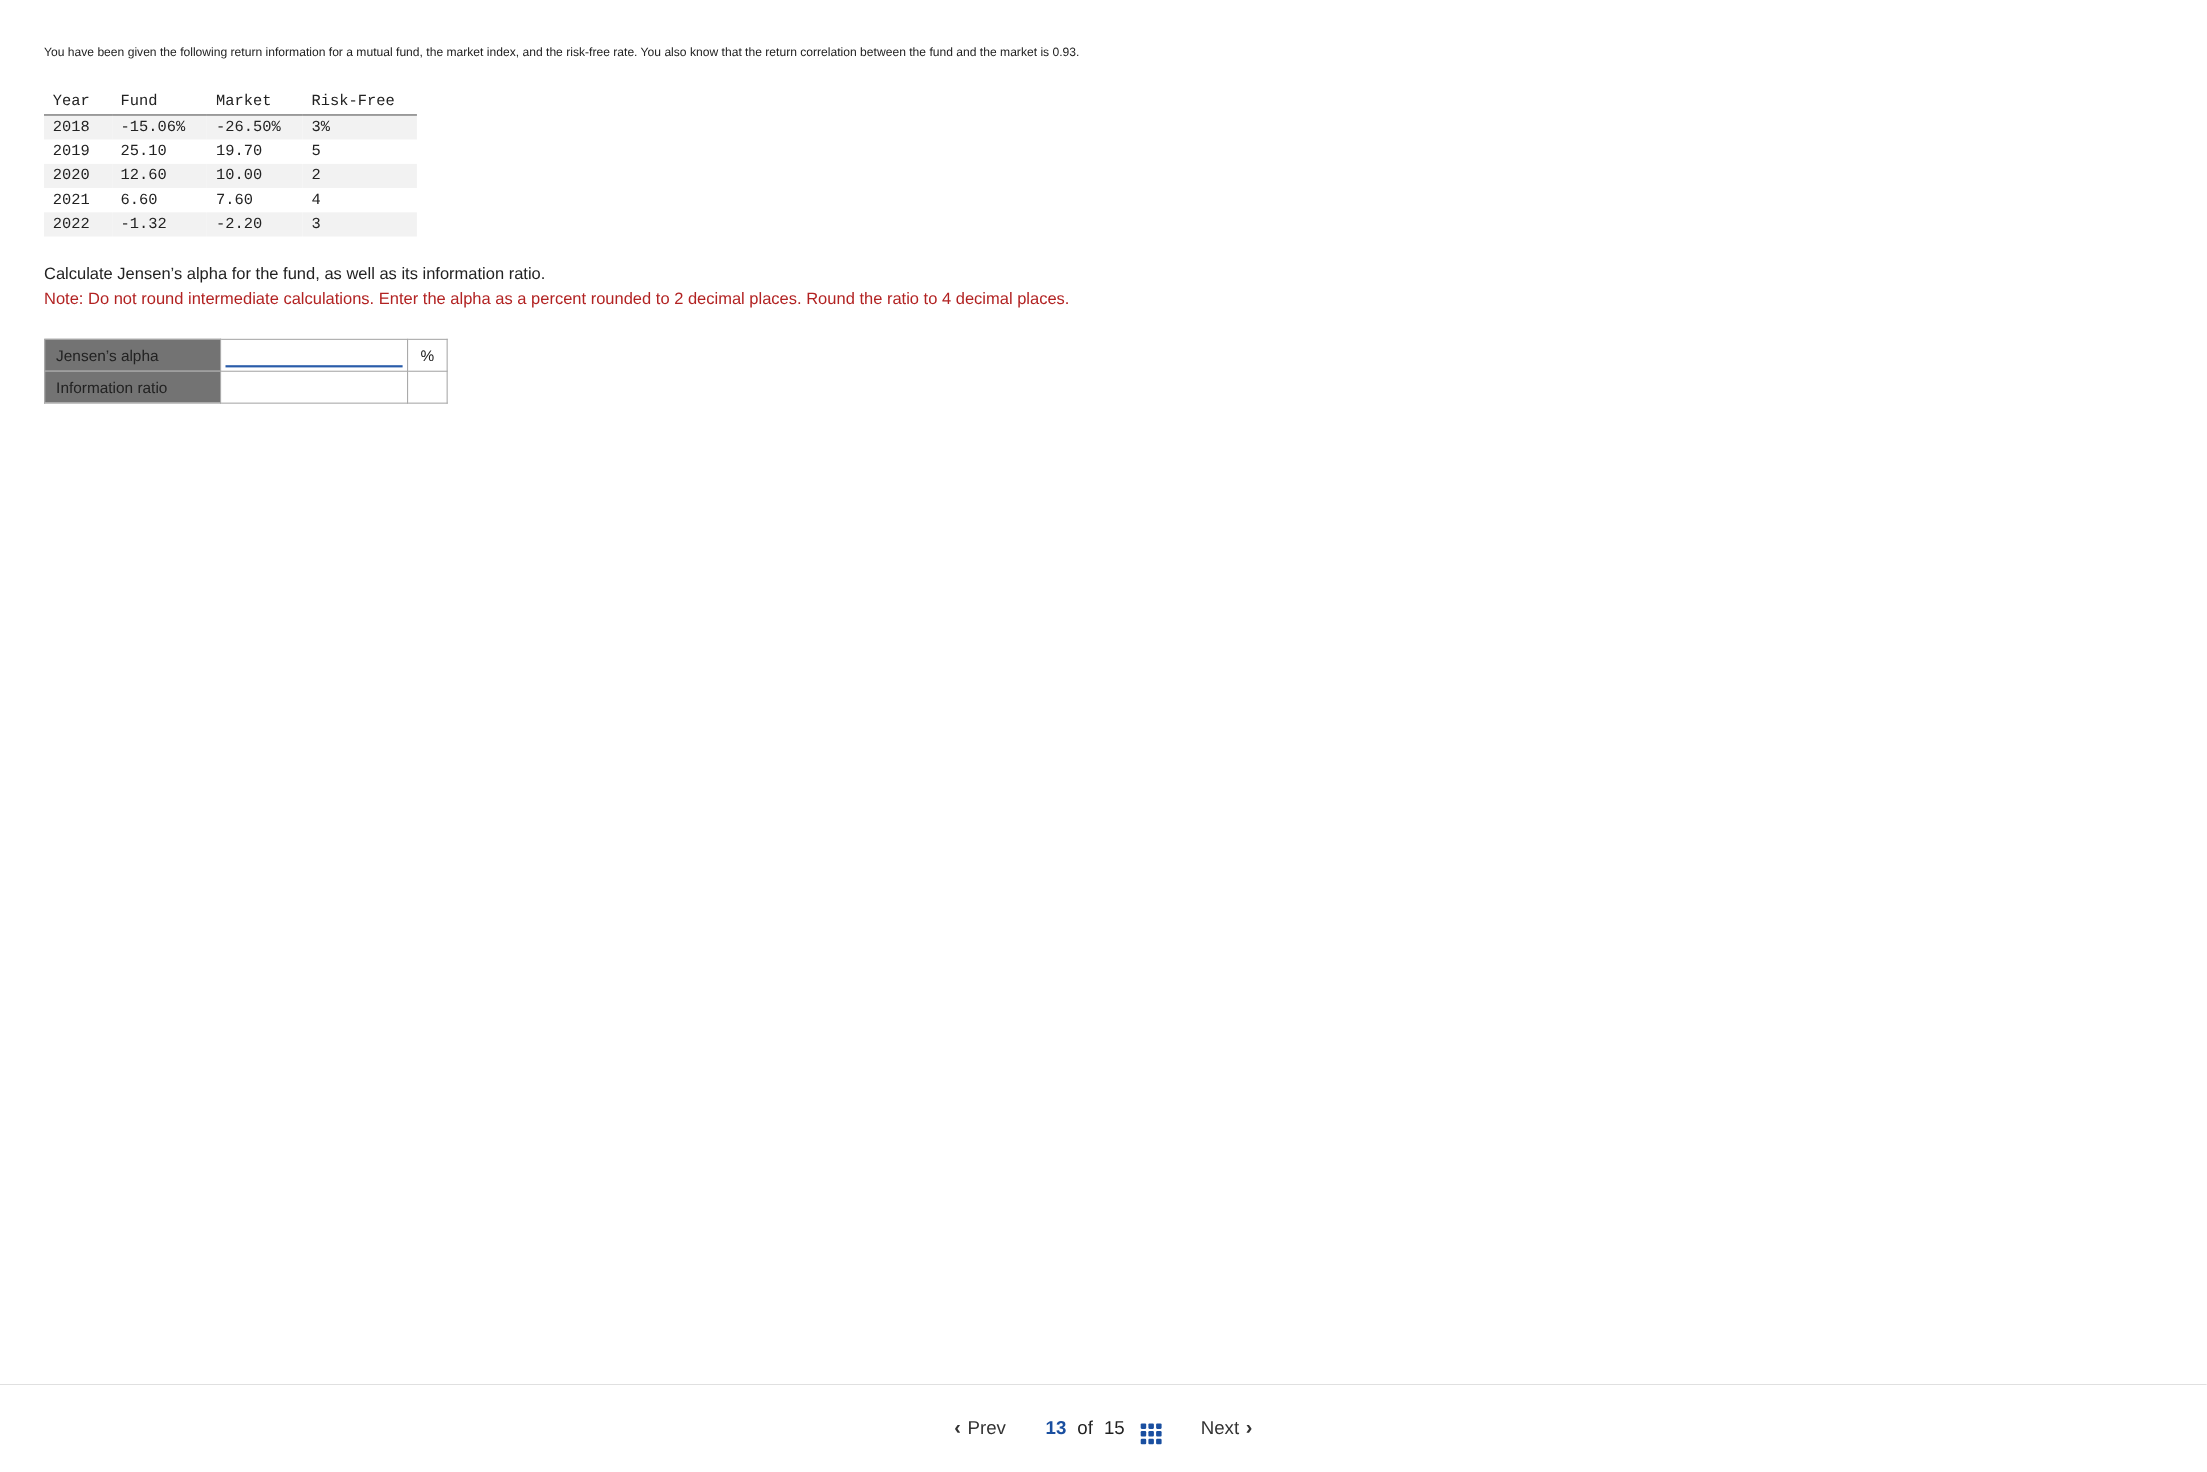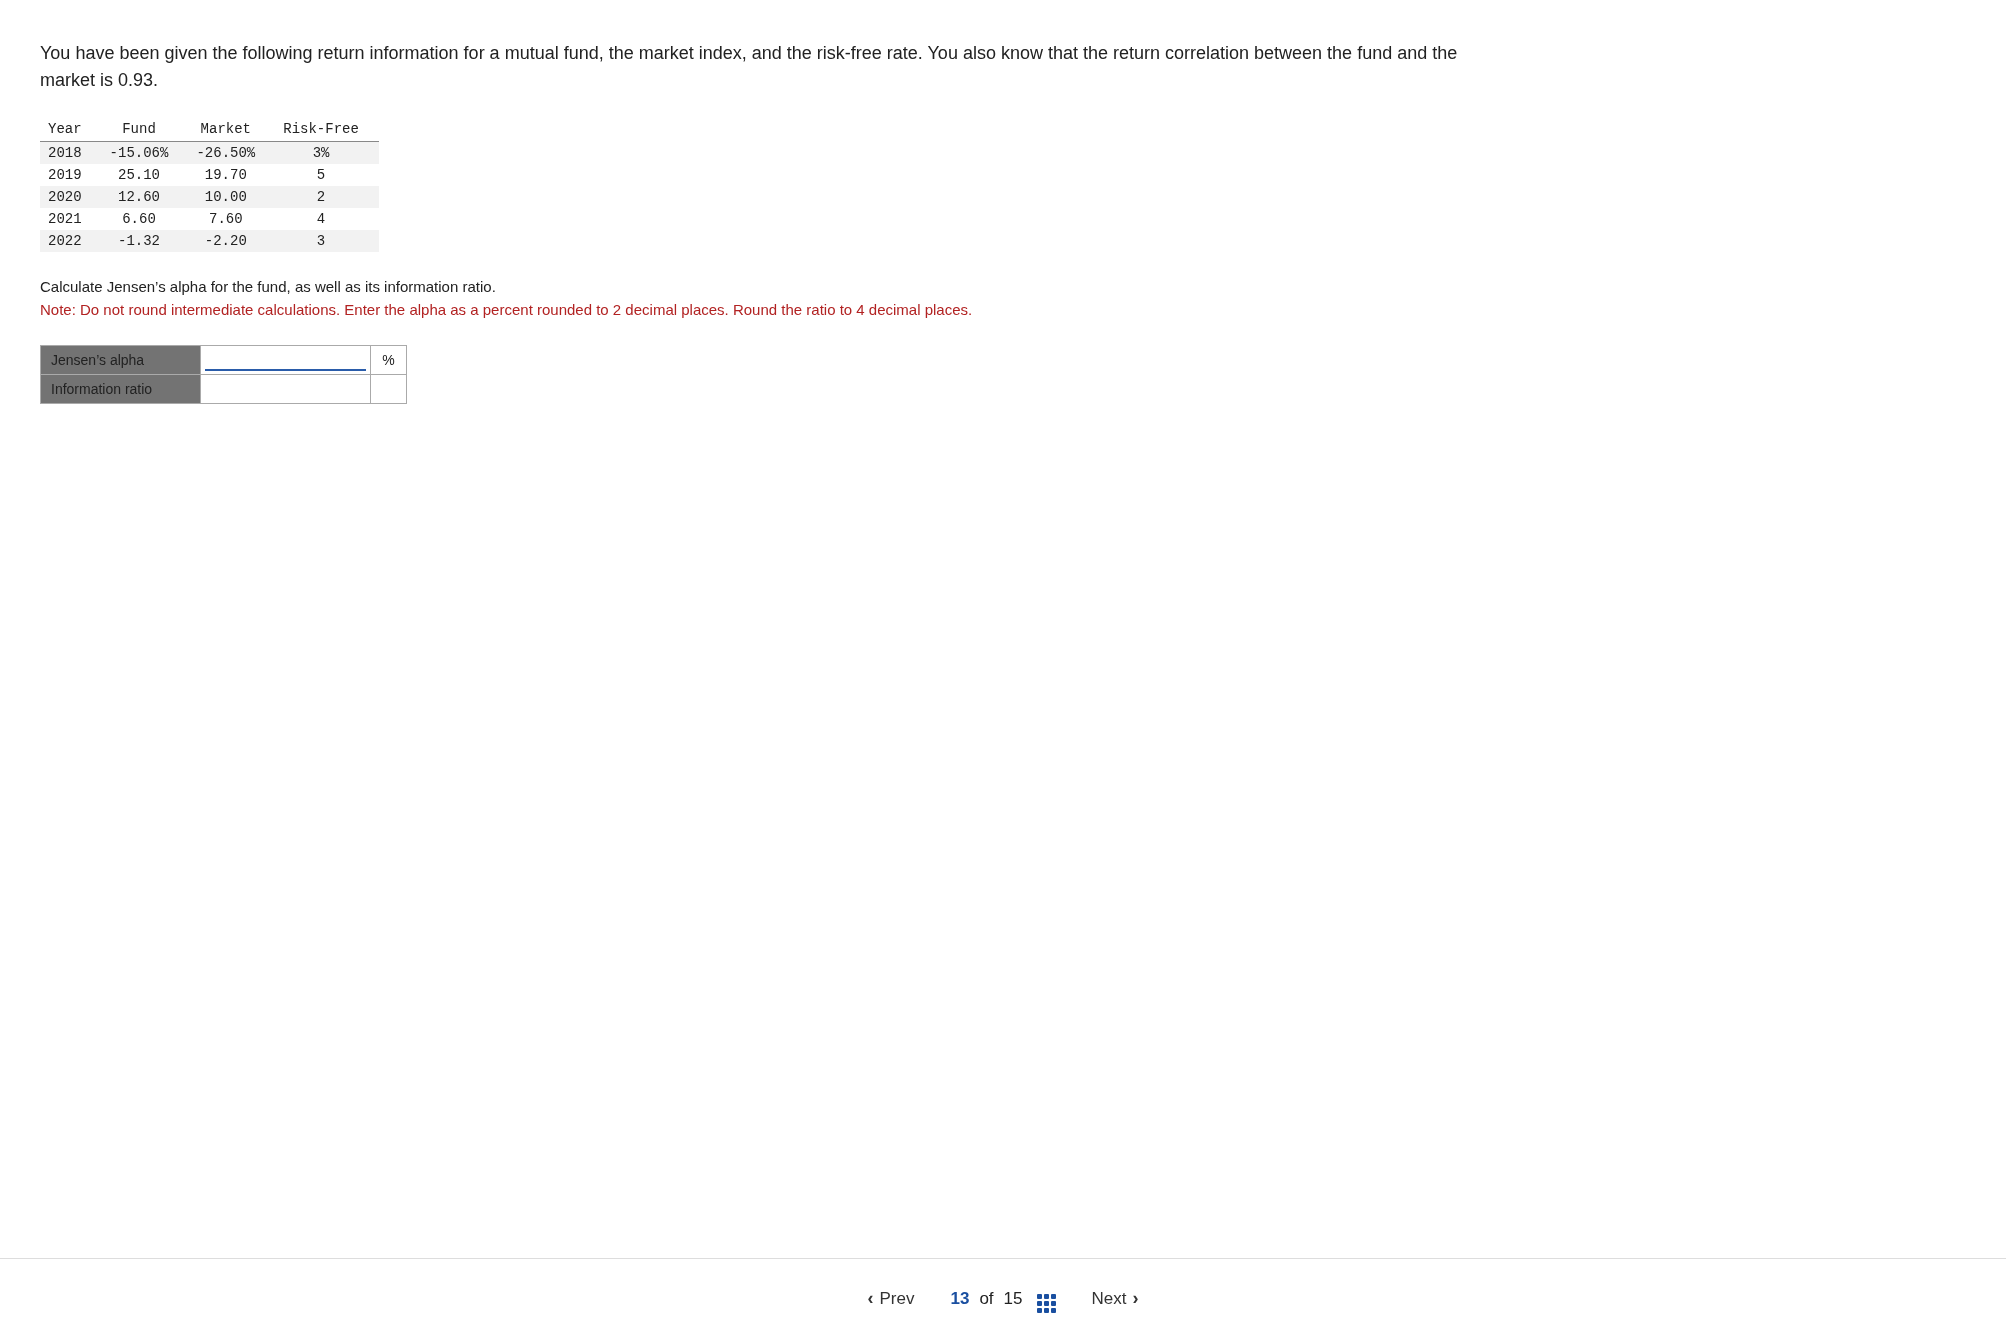--- a/index.html
+++ b/index.html
@@ -17,36 +17,36 @@
       min-height: 1338px;
       position: relative;
     }
 
     .page-container {
       padding: 40px 40px 100px 40px;
       max-width: 1500px;
     }
 
     .intro-text {
-      font-size: 18px;
+      font-size: 11px;
       line-height: 1.5;
       margin-bottom: 24px;
       color: #222;
     }
 
     .data-table {
       border-collapse: collapse;
       margin-bottom: 24px;
       font-family: 'Courier New', monospace;
       font-size: 14px;
     }
 
     .data-table th, .data-table td {
       padding: 3px 20px 3px 8px;
-      text-align: center;
+      text-align: left;
       border: none;
     }
 
     .data-table thead tr {
       border-bottom: 1px solid #888;
     }
 
     .data-table thead th {
       font-weight: normal;
       padding-bottom: 4px;

